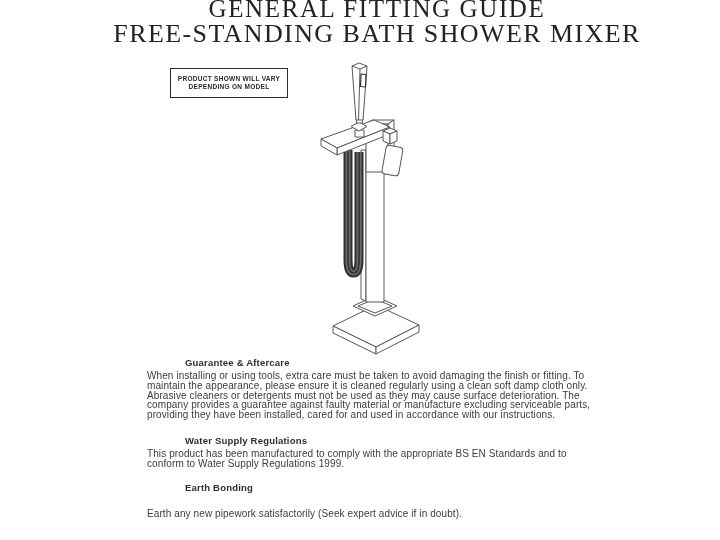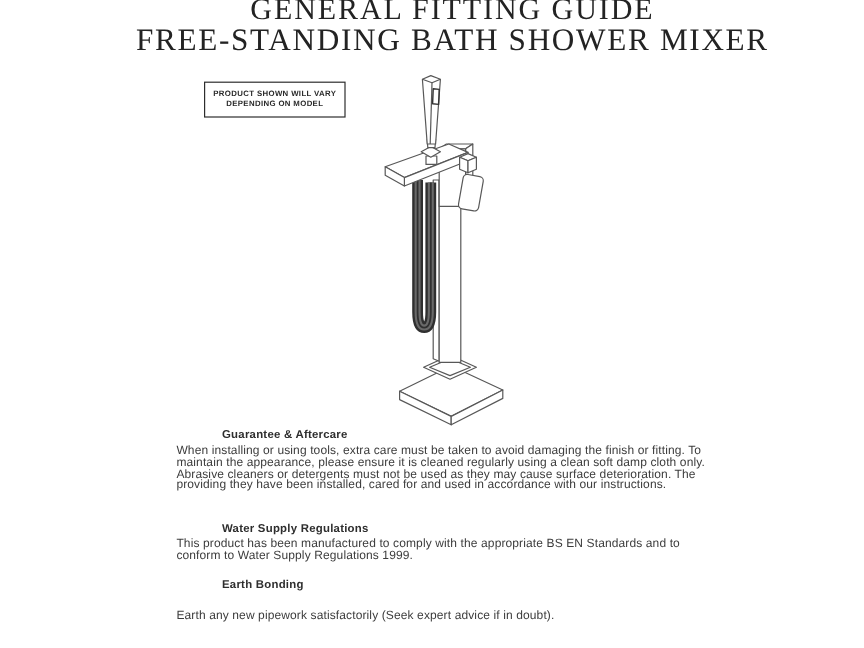--- a/index.html
+++ b/index.html
@@ -109,20 +109,21 @@
     <line x1="360" y1="69" x2="358.5" y2="120"></line>
     <polygon points="361,74 366,74.5 365.5,87 360.5,86.5" style="stroke:#333;stroke-width:1.2"></polygon>
   </g>
 </svg>
 
 <div class="sec-head t-ghead">Guarantee &amp; Aftercare</div>
 <div class="para t-gpara">
   <div>When installing or using tools, extra care must be taken to avoid damaging the finish or fitting. To</div>
   <div>maintain the appearance, please ensure it is cleaned regularly using a clean soft damp cloth only.</div>
   <div>Abrasive cleaners or detergents must not be used as they may cause surface deterioration. The</div>
+  <div>company provides a guarantee against faulty material or manufacture excluding serviceable parts,</div>
   <div>providing they have been installed, cared for and used in accordance with our instructions.</div>
 </div>
 
 <div class="sec-head t-whead">Water Supply Regulations</div>
 <div class="para t-wpara">
   <div>This product has been manufactured to comply with the appropriate BS EN Standards and to</div>
   <div>conform to Water Supply Regulations 1999.</div>
 </div>
 
 <div class="sec-head t-ehead">Earth Bonding</div>

